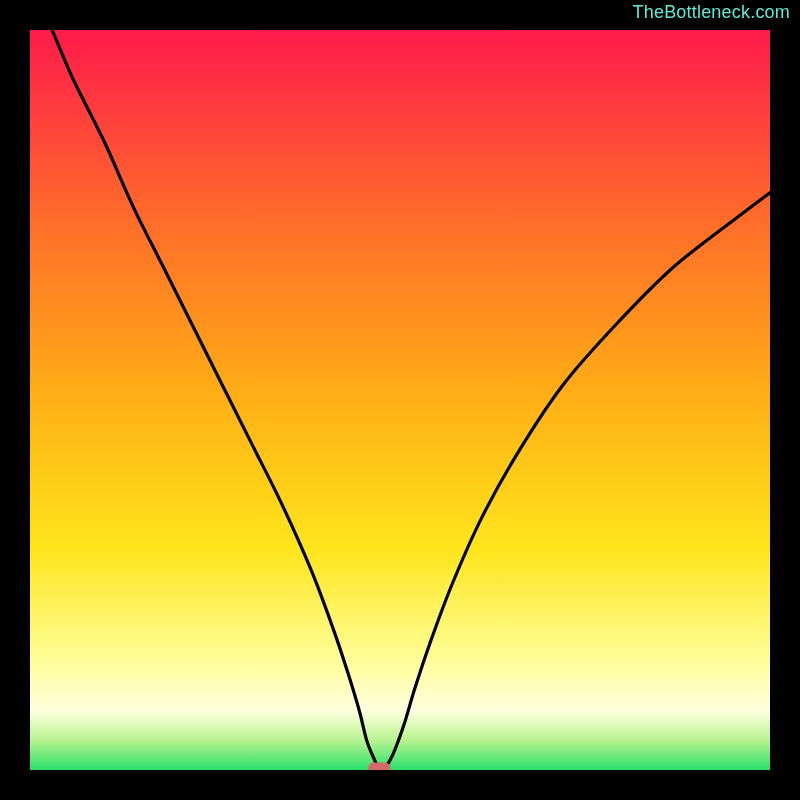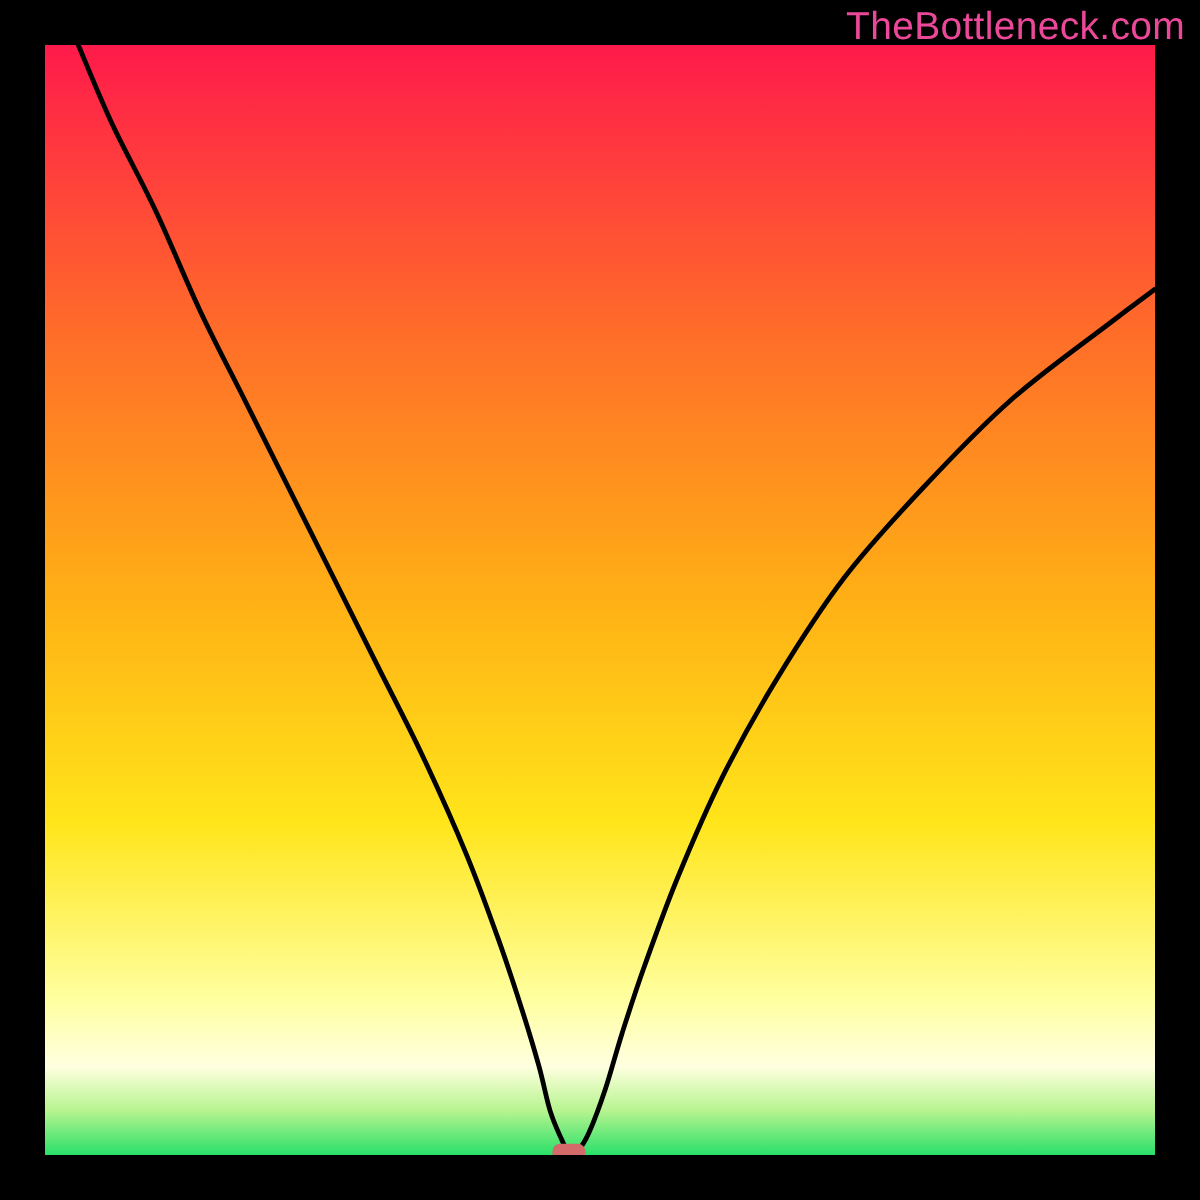--- a/index.html
+++ b/index.html
@@ -14,22 +14,22 @@
   .frame {
     position: relative;
     width: 800px;
     height: 800px;
     background: #000;
   }
   .watermark {
     position: absolute;
     top: 2px;
     right: 10px;
-    color: #ec4899;
-    font-size: 26px;
+    color: #5eead4;
+    font-size: 18px;
     font-weight: 500;
     letter-spacing: 0.2px;
     z-index: 10;
   }
   .plot-area {
     position: absolute;
     left: 30px;
     top: 30px;
     width: 740px;
     height: 740px;

